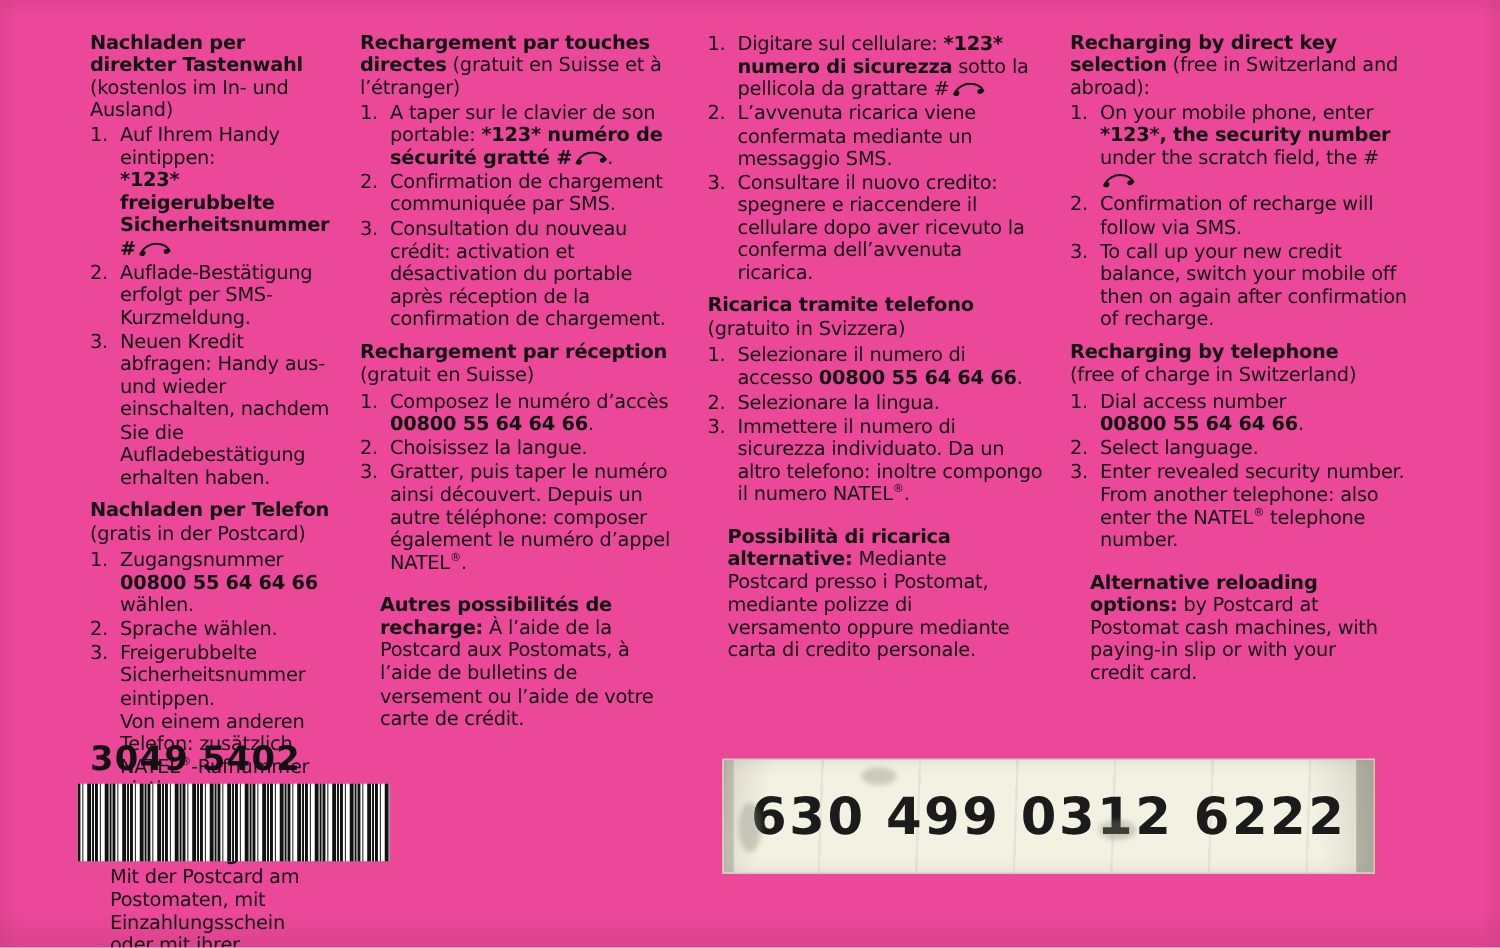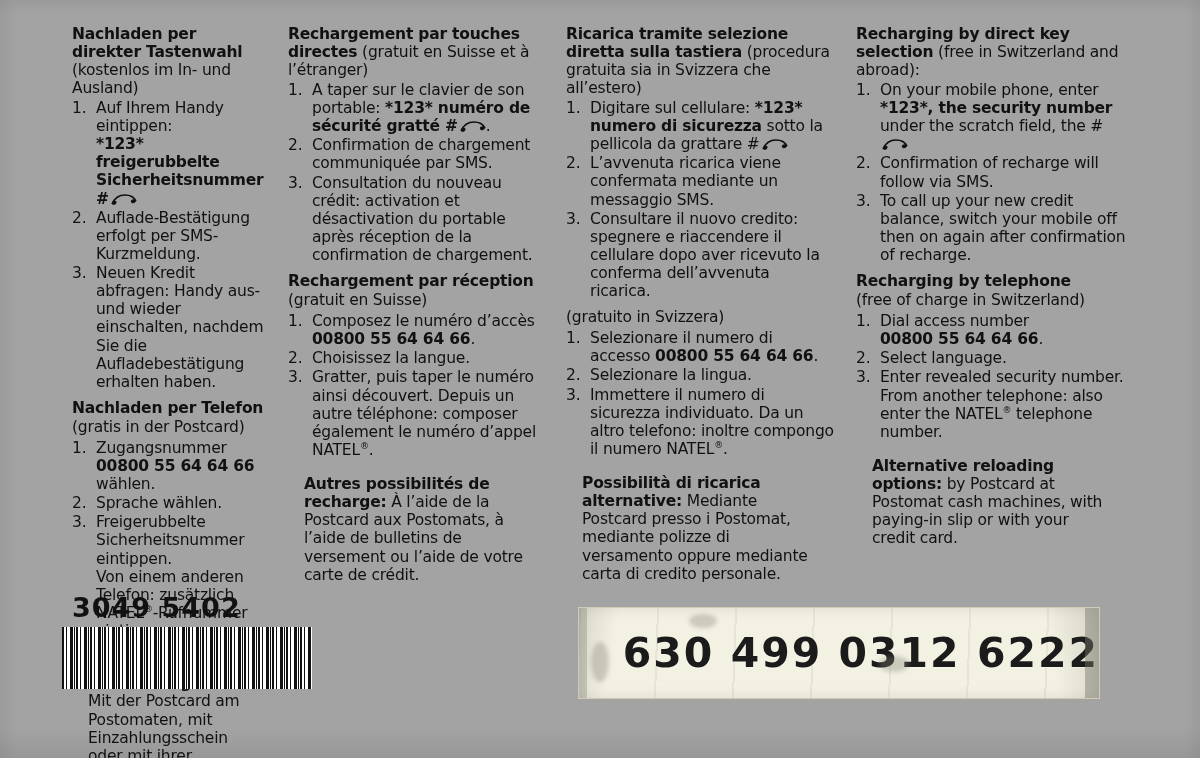--- a/index.html
+++ b/index.html
@@ -10,21 +10,21 @@
   body {
     width: 1200px;
     height: 758px;
     overflow: hidden;
     font-family: "DejaVu Sans", sans-serif;
   }
   .card {
     position: relative;
     width: 1200px;
     height: 758px;
-    background: #a3a3a3;
+    background: #ec4899;
     box-sizing: border-box;
     overflow: hidden;
   }
   .card::before {
     
     content: "";
     position: absolute;
     inset: 0;
     background:
       linear-gradient(to bottom, rgba(0,0,0,0.05) 0px, rgba(0,0,0,0) 14px),
@@ -169,21 +169,21 @@
     pointer-events: none;
   }
   .serial-number {
     position: relative;
     z-index: 2;
     font-family: "DejaVu Sans", sans-serif;
     font-size: 41px;
     font-weight: bold;
     letter-spacing: 2px;
     color: #1b1b1b;
-    text-align: right;
+    text-align: center;
     line-height: 90px;
     text-shadow: 0 1px 0 rgba(255,255,255,0.4);
   }
   .smudge {
     position: absolute;
     background: rgba(130,128,115,0.35);
     border-radius: 50%;
     filter: blur(2px);
     z-index: 3;
     pointer-events: none;
@@ -258,33 +258,33 @@
       </div>
 
       <div class="sec">
         <p class="para"><span class="lead">Autres possibilités de recharge:</span><span> À l’aide de la Postcard aux Postomats, à l’aide de bulletins de versement ou l’aide de votre carte de crédit.</span></p>
       </div>
     </div>
 
     <div class="col col-it">
 
       <div class="sec">
-        <div class="sec-title"><span>Ricarica tramite selezione diretta sulla tastiera</span><span class="reg"> (procedura gratuita sia in Svizzera che all’estero)</span></div>
         <ol class="steps">
           <li>Digitare sul cellulare: <span class="b">*123* numero di sicurezza</span> sotto la pellicola da grattare #<span class="phone-icon"><svg width="26" height="12" viewBox="0 0 26 12">
                   <path d="M1 10 C4 3, 10 1, 14 1 C19 1, 23 3, 25 7" stroke="#111" stroke-width="1.6" fill="none"></path>
                   <path d="M1 10 C2.5 11.5, 5 11, 5.5 8.5 C6 6.5, 3 6, 1.5 7.5 Z" fill="#111"></path>
                   <path d="M25 7 C24 9.5, 21 10, 20 8 C19 6, 22 4.5, 24 5.5 Z" fill="#111"></path>
                 </svg></span></li>
           <li>L’avvenuta ricarica viene confermata mediante un messaggio SMS.</li>
           <li>Consultare il nuovo credito: spegnere e riaccendere il cellulare dopo aver ricevuto la conferma dell’avvenuta ricarica.</li>
         </ol>
       </div>
 
       <div class="sec">
+        <div class="sec-title">Ricarica tramite telefono</div>
         <div class="sec-sub">(gratuito in Svizzera)</div>
         <ol class="steps">
           <li>Selezionare il numero di accesso <span class="b">00800 55 64 64 66</span>.</li>
           <li>Selezionare la lingua.</li>
           <li>Immettere il numero di sicurezza individuato. Da un altro telefono: inoltre compongo il numero NATEL<sup class="reg">®</sup>.</li>
         </ol>
       </div>
 
       <div class="sec">
         <p class="para"><span class="lead">Possibilità di ricarica alternative:</span><span> Mediante Postcard presso i Postomat, mediante polizze di versamento oppure mediante carta di credito personale.</span></p>

